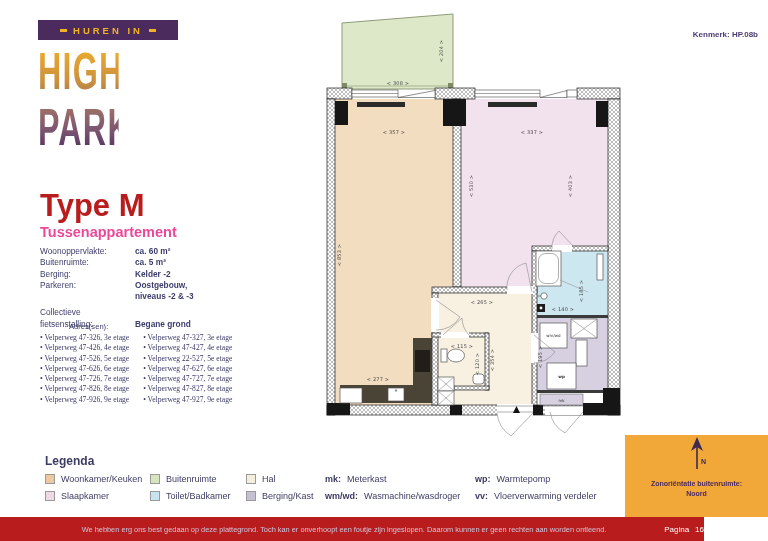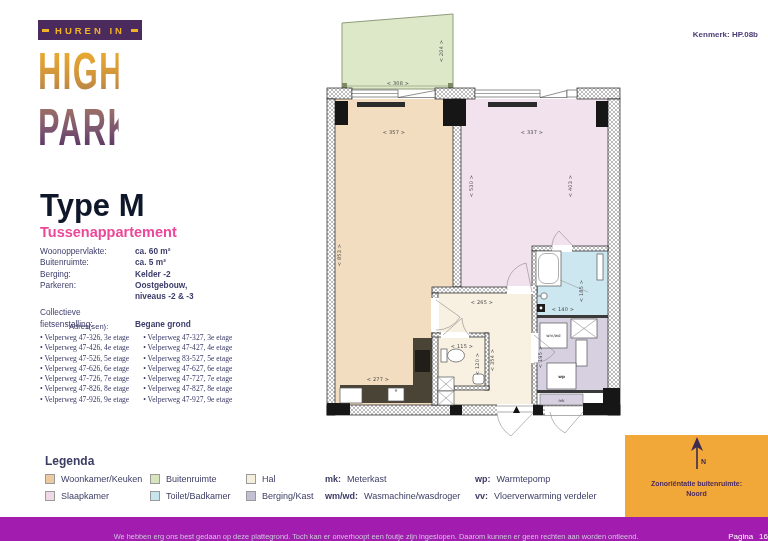--- a/index.html
+++ b/index.html
@@ -2,34 +2,34 @@
 <html><head>
 <meta charset="utf-8">
 <style>
   html,body{margin:0;padding:0;}
   body{font-family:"Liberation Sans",sans-serif;background:#e8e8e8;}
   .page{position:relative;width:768px;height:541px;background:#ffffff;overflow:hidden;}
 
   
   .logo{position:absolute;left:38px;top:20px;width:130px;}
   .logo-banner{display:flex;align-items:center;justify-content:center;gap:6px;
-    background:#4b2a5e;color:#f0b323;height:20px;width:104px;
+    background:#4b2a5e;color:#f0b323;height:20px;width:140px;
     font-size:9.5px;font-weight:bold;letter-spacing:3px;}
   .logo-banner .dash{width:7px;height:3px;background:#f0b323;}
   .logo-big{font-weight:bold;font-size:52px;line-height:55px;letter-spacing:2px;
     transform:scaleX(0.62);transform-origin:left center;white-space:nowrap;}
   .logo-high{margin-top:4px;background:linear-gradient(180deg,#f2b02c 0%,#c98f3f 70%,#9c7752 100%);
     -webkit-background-clip:text;background-clip:text;color:transparent;}
   .logo-park{margin-top:1px;background:linear-gradient(180deg,#a87a62 0%,#7c5570 55%,#4b2a5e 100%);
     -webkit-background-clip:text;background-clip:text;color:transparent;}
 
   .kenmerk{position:absolute;top:30px;right:10px;font-size:8px;font-weight:bold;color:#4b3c74;}
 
   
-  .type-title{position:absolute;left:40px;top:188px;font-size:31px;font-weight:bold;color:#0f172a;margin:0;}
+  .type-title{position:absolute;left:40px;top:188px;font-size:31px;font-weight:bold;color:#b91c1c;margin:0;}
   .type-sub{position:absolute;left:40px;top:224px;font-size:14.5px;font-weight:bold;color:#ec4899;margin:0;}
 
   .specs{position:absolute;left:40px;top:246px;width:240px;font-size:8.3px;color:#3c3c6b;}
   .specs .row{display:grid;grid-template-columns:95px auto;line-height:11.3px;}
   .specs .val{font-weight:bold;}
   .specs .gap{height:5px;}
 
   
   .addresses{position:absolute;left:40px;top:322px;width:270px;font-size:7.6px;color:#3a3a68;}
   .addresses .hdr{margin-bottom:2px;margin-left:29px;}
@@ -54,22 +54,22 @@
   .lcol{position:absolute;top:26px;display:flex;flex-direction:column;gap:7px;font-size:9px;color:#3c3c64;}
   .litem{display:flex;align-items:center;gap:6px;white-space:nowrap;}
   .swatch{width:10px;height:10px;border:1px solid #9a9a9a;box-sizing:border-box;}
   .abbr b{font-weight:bold;}
 
   .compass-box{position:absolute;left:625px;top:435px;width:143px;height:82px;background:#f2a838;
     display:flex;flex-direction:column;align-items:center;}
   .compass-box .txt{font-size:7px;font-weight:bold;color:#4b2a5e;text-align:center;line-height:9.5px;margin-top:4px;}
 
   
-  .footer{position:absolute;left:0;top:517px;width:768px;height:24px;background:#a21caf;
-    display:flex;align-items:flex-end;color:#cfc6dd;}
+  .footer{position:absolute;left:0;top:517px;width:704px;height:24px;background:#b91c1c;
+    display:flex;align-items:center;color:#cfc6dd;}
   .footer .disc{flex:1;text-align:center;font-size:7.4px;padding-left:30px;}
   .footer .pg{font-size:8px;font-weight:normal;color:#ffffff;white-space:nowrap;}
   .footer .pg span{margin-left:6px;}
 </style>
 </head>
 <body>
 
 <div class="page">
 
   <div class="logo">
@@ -127,21 +127,21 @@
         <li>Velperweg 47-426, 4e etage</li>
         <li>Velperweg 47-526, 5e etage</li>
         <li>Velperweg 47-626, 6e etage</li>
         <li>Velperweg 47-726, 7e etage</li>
         <li>Velperweg 47-826, 8e etage</li>
         <li>Velperweg 47-926, 9e etage</li>
       </ul>
       <ul>
         <li>Velperweg 47-327, 3e etage</li>
         <li>Velperweg 47-427, 4e etage</li>
-        <li>Velperweg 83-527, 5e etage</li>
+        <li>Velperweg 22-527, 5e etage</li>
         <li>Velperweg 47-627, 6e etage</li>
         <li>Velperweg 47-727, 7e etage</li>
         <li>Velperweg 47-827, 8e etage</li>
         <li>Velperweg 47-927, 9e etage</li>
       </ul>
     </div>
   </div>
 
   <svg class="plan" viewBox="0 0 322 460">
     <defs>

